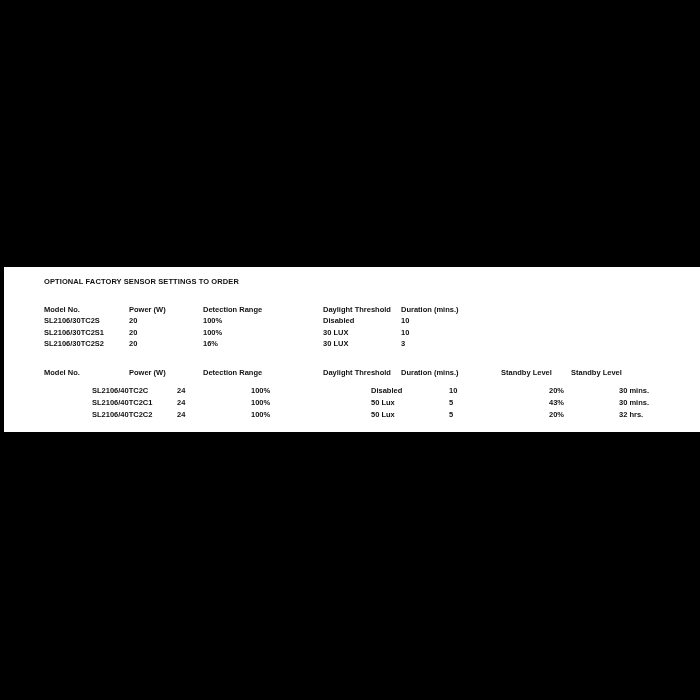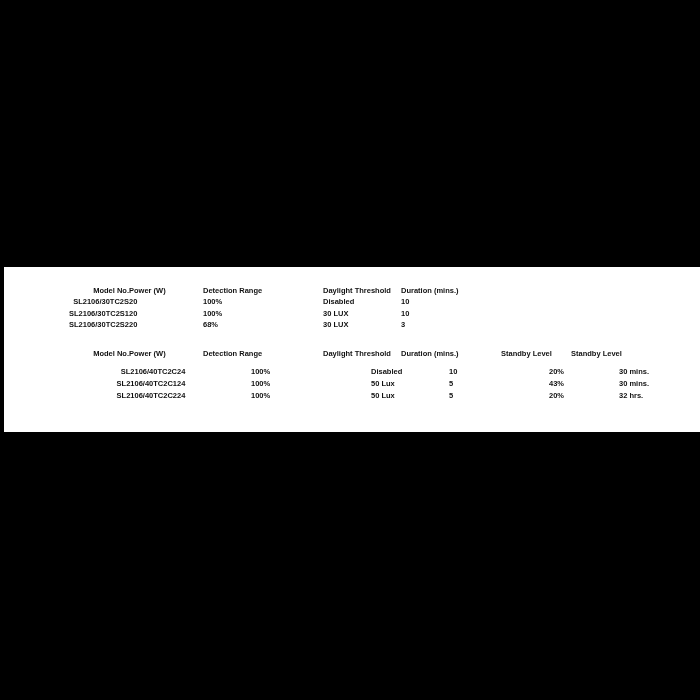--- a/index.html
+++ b/index.html
@@ -43,27 +43,28 @@
     grid-template-columns: 85px 74px 120px 78px 100px 70px 82px;
     line-height: 11.4px;
     font-size: 7.5px;
     font-weight: bold;
     color: #111111;
     white-space: nowrap;
   }
   .t2 .row.head { margin-bottom: 7px; }
   .t2 .row.data { line-height: 12px; margin-left: 48px; }
   .cell { text-align: left; }
-  .cell.c0 { text-align: right; }
+  .cell.c0 { text-align: left; }
 </style>
 </head>
 <body>
 
 <div class="page">
   <div class="panel">
+    <div class="title">OPTIONAL FACTORY SENSOR SETTINGS TO ORDER</div>
     <div class="spec-table t1">
         <div class="row head">
           <div class="cell c0">Model No.</div>
           <div class="cell c1">Power (W)</div>
           <div class="cell c2">Detection Range</div>
           <div class="cell c3">Daylight Threshold</div>
           <div class="cell c4">Duration (mins.)</div>
         </div>
         <div class="row data">
           <div class="cell c0">SL2106/30TC2S</div>
@@ -75,21 +76,21 @@
         <div class="row data">
           <div class="cell c0">SL2106/30TC2S1</div>
           <div class="cell c1">20</div>
           <div class="cell c2">100%</div>
           <div class="cell c3">30 LUX</div>
           <div class="cell c4">10</div>
         </div>
         <div class="row data">
           <div class="cell c0">SL2106/30TC2S2</div>
           <div class="cell c1">20</div>
-          <div class="cell c2">68%</div>
+          <div class="cell c2">16%</div>
           <div class="cell c3">30 LUX</div>
           <div class="cell c4">3</div>
         </div>
       </div>
     <div class="spec-table t2">
         <div class="row head">
           <div class="cell c0">Model No.</div>
           <div class="cell c1">Power (W)</div>
           <div class="cell c2">Detection Range</div>
           <div class="cell c3">Daylight Threshold</div>

